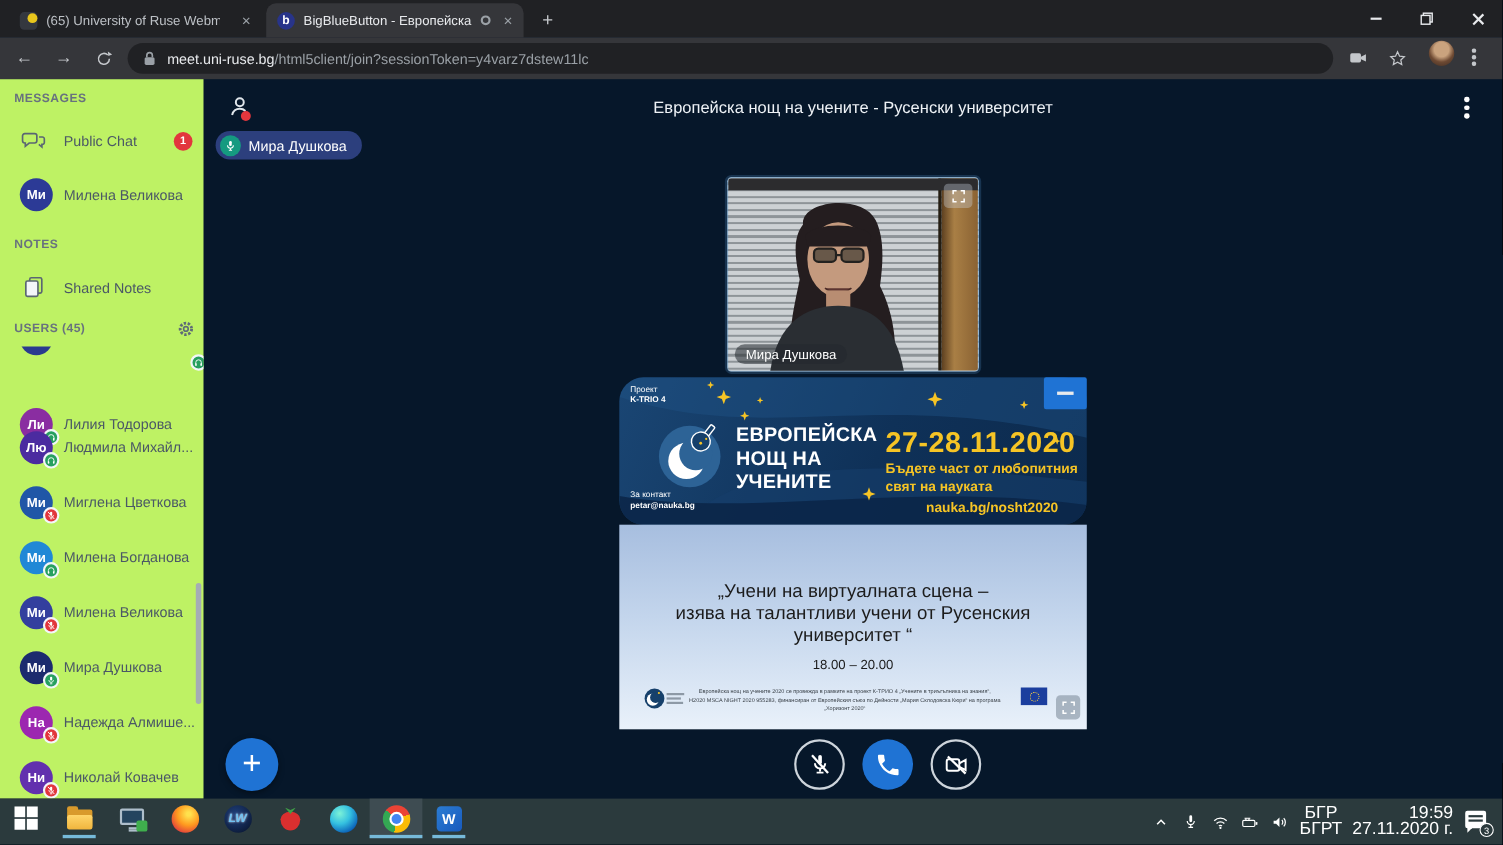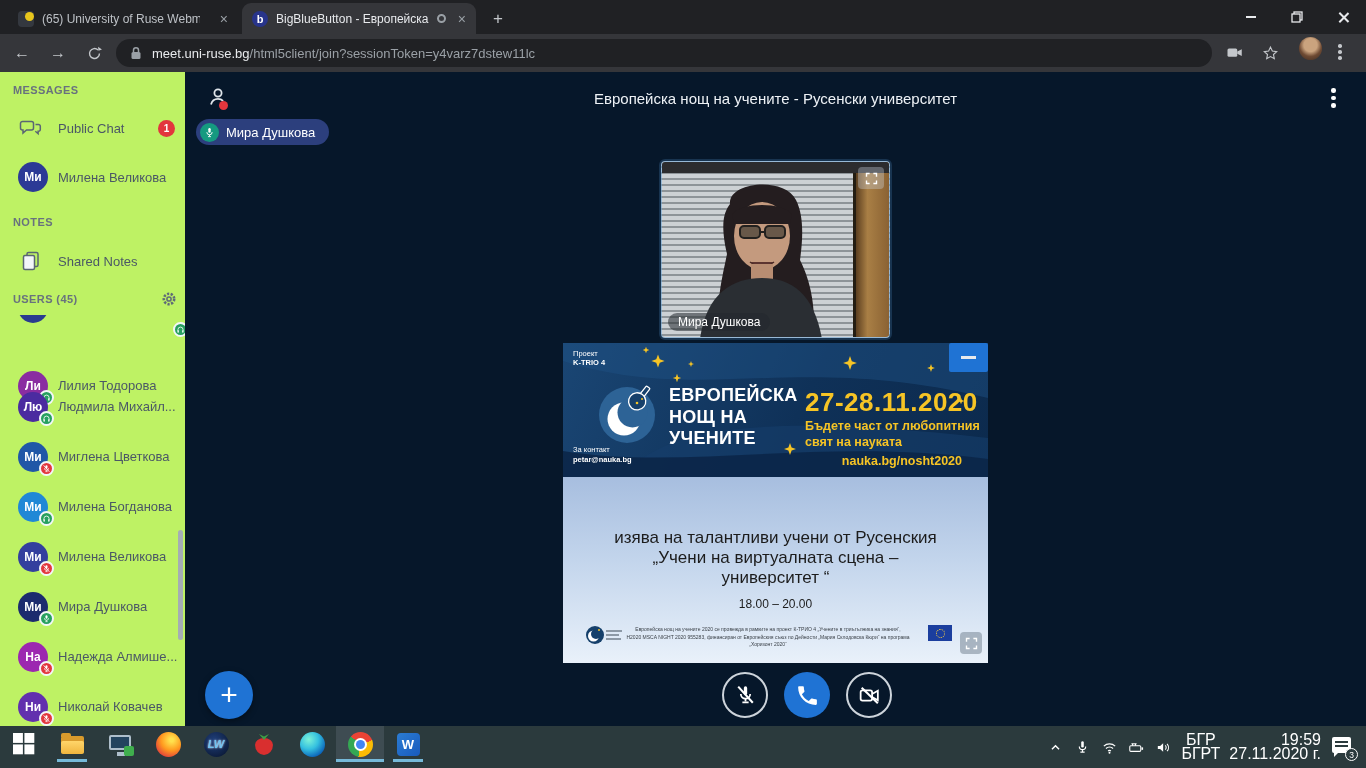--- a/index.html
+++ b/index.html
@@ -84,21 +84,21 @@
   #webcam svg.person{position:absolute;left:0;top:0;}
   #cam-name{position:absolute;left:6px;bottom:6px;background:rgba(35,40,46,.55);color:#fff;
       font-size:12px;padding:2px 10px;border-radius:9px;}
   .fsbtn{position:absolute;border-radius:4px;display:flex;align-items:center;justify-content:center;}
   #cam-fs{right:5px;top:5px;width:26px;height:22px;background:rgba(205,215,225,.35);}
   .fsbtn svg{width:15px;height:15px;}
 
   
   #pres{position:absolute;left:563px;top:343px;width:425px;height:320px;}
   #banner{position:absolute;left:0;top:0;width:425px;height:134px;overflow:hidden;
-      background:linear-gradient(115deg,#1a4674,#0f3158 55%,#0c2a4d);}
+      background:linear-gradient(115deg,#1a4674,#0f3158 55%,#0c2a4d);border-radius:22px;}
   #banner .t{position:absolute;color:#fff;}
   .b-proj{left:10px;top:6px;font-size:7.5px;line-height:9px;}
   .b-title{left:106px;top:42px;font-size:18px;font-weight:bold;line-height:21.5px;letter-spacing:.3px;}
   .b-date{left:242px;top:44px;font-size:26px;font-weight:bold;letter-spacing:.5px;}
   .b-sub{left:242px;top:76px;font-size:12.5px;font-weight:bold;line-height:15.5px;}
   .b-contact{left:10px;top:102px;font-size:7.5px;line-height:9.5px;}
   .b-site{right:26px;top:111px;font-size:12.5px;font-weight:bold;}
   #pres-min{position:absolute;right:0;top:0;width:39px;height:29px;border-radius:2px;
       display:flex;align-items:center;justify-content:center;}
   #pres-min .wc-bar{width:15px;height:2.5px;}
@@ -485,22 +485,22 @@
       </div>
       <div class="t b-site" style="color: rgb(246, 196, 37);">nauka.bg/nosht2020</div>
     </div>
 
     <div id="pres-min" style="background-color: rgb(31, 115, 212);">
       <div class="wc-bar"></div>
     </div>
 
     <div id="slide">
       <div class="sl-body">
+        <div>„Учени на виртуалната сцена –</div>
         <div>изява на талантливи учени от Русенския</div>
-        <div>„Учени на виртуалната сцена –</div>
         <div>университет “</div>
       </div>
       <div class="sl-time">18.00 – 20.00</div>
       <svg id="rn-logo" viewBox="0 0 40 24">
         <circle cx="10" cy="12" r="9" fill="#16406b"></circle>
         <circle cx="8.5" cy="13" r="5.5" fill="#fff"></circle>
         <circle cx="11" cy="11" r="5" fill="#16406b"></circle>
         <circle cx="14" cy="7" r="1" fill="#f6c425"></circle>
         <rect x="21" y="7" width="16" height="2" fill="#8d99a6"></rect>
         <rect x="21" y="11" width="13" height="2" fill="#8d99a6"></rect>

